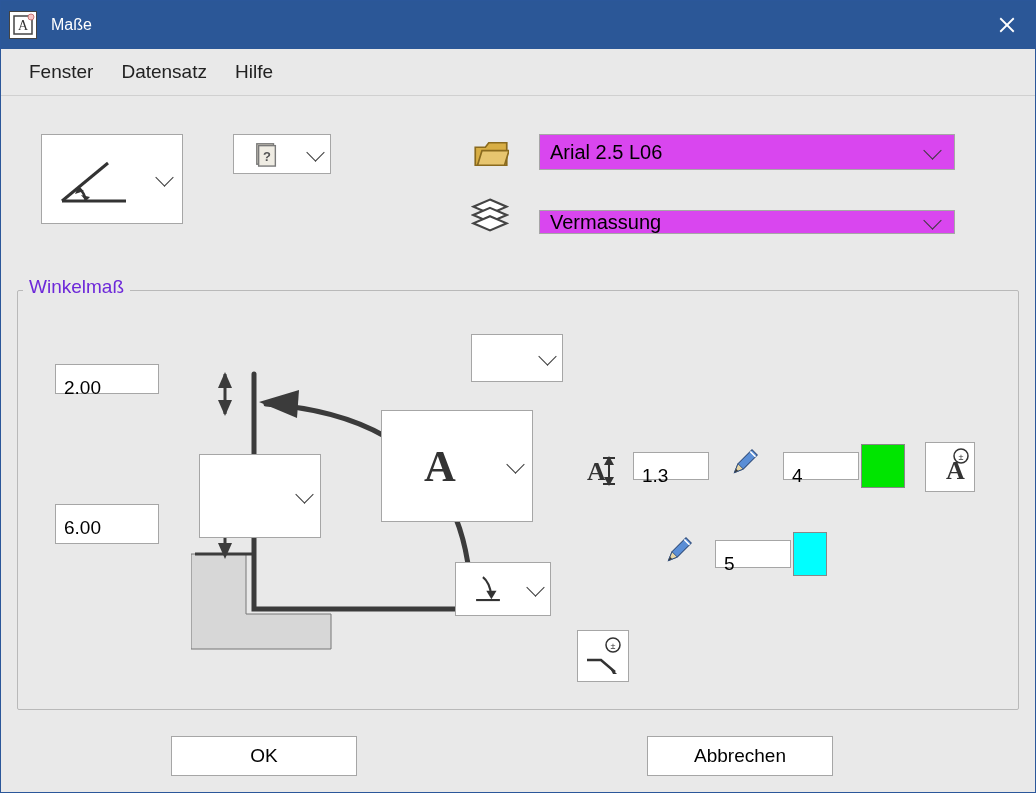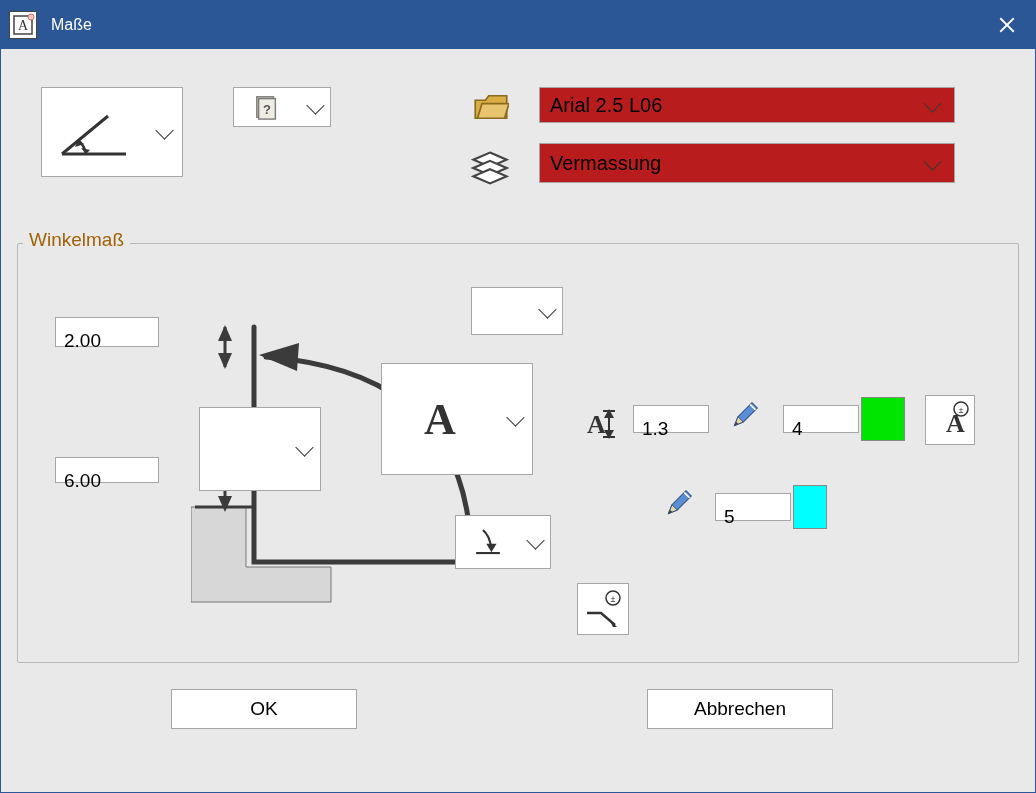--- a/index.html
+++ b/index.html
@@ -77,21 +77,21 @@
   }
   .abs { position: absolute; box-sizing: border-box; }
   .panel-btn {
     background: #fff;
     border: 1px solid #a6a6a6;
     display: flex;
     align-items: center;
     justify-content: center;
   }
   .dropdown {
-    background: #b91c1c;
+    background: #d946ef;
     border: 1px solid #a6a6a6;
     display: flex;
     align-items: center;
     padding: 0 10px;
     font-size: 20px;
   }
   .dropdown .ddtext { flex: 1; }
   .chevron {
     width: 12px; height: 12px;
     border-right: 1.5px solid #3a3a3a;
@@ -114,21 +114,21 @@
   .fieldset-border {
     border: 1px solid #b9b9b9;
     background: transparent;
     border-radius: 2px;
   }
   .fieldset-label {
     position: absolute;
     background: #e9e9e9;
     padding: 0 6px;
     font-size: 19px;
-    color: #a16207;
+    color: #6d28d9;
   }
   .btn {
     background: #fff;
     border: 1px solid #a6a6a6;
     font-size: 19px;
     display: flex;
     align-items: center;
     justify-content: center;
     cursor: pointer;
   }
@@ -155,20 +155,25 @@
     </div>
     <div class="title">Maße</div>
     <div class="close">
       <svg viewBox="0 0 16 16" width="18" height="18">
         <line x1="2" y1="2" x2="14" y2="14" stroke="#fff" stroke-width="1.6"></line>
         <line x1="14" y1="2" x2="2" y2="14" stroke="#fff" stroke-width="1.6"></line>
       </svg>
     </div>
   </div>
 
+  <div class="menubar">
+    <span>Fenster</span>
+    <span>Datensatz</span>
+    <span>Hilfe</span>
+  </div>
 
   <div class="client">
 
     <div class="abs panel-btn" style="left:40px; top:38px; width:142px; height:90px;">
       <div style="flex:1; display:flex;align-items:center;justify-content:center;">
         <svg viewBox="0 0 80 60" width="80" height="60">
           <path d="M8 52 L72 52" stroke="#333" stroke-width="3" fill="none"></path>
           <path d="M8 52 L54 14" stroke="#333" stroke-width="3" fill="none"></path>
           <path d="M32 52 A24 24 0 0 0 24 38" stroke="#333" stroke-width="2.5" fill="none"></path>
           <polygon points="32,52 27,46 36,48" fill="#333"></polygon>
@@ -208,34 +213,34 @@
     </div>
 
     <div class="abs nobg" style="left:470px; top:100px; width:42px; height:36px;">
       <svg viewBox="0 0 32 32" width="38" height="38">
         <polygon points="16,3 30,9 16,15 2,9" fill="#fff" stroke="#444" stroke-width="1.8"></polygon>
         <polygon points="16,10 30,16 16,22 2,16" fill="#fff" stroke="#444" stroke-width="1.8"></polygon>
         <polygon points="16,17 30,23 16,29 2,23" fill="#fff" stroke="#444" stroke-width="1.8"></polygon>
       </svg>
     </div>
 
-    <div class="abs dropdown" style="left:538px; top:94px; width:416px; height:40px;">
+    <div class="abs dropdown" style="left:538px; top:114px; width:416px; height:24px;">
       <span class="ddtext">Vermassung</span>
       <div class="chevron-box">
           <div class="chevron"></div>
         </div>
     </div>
 
     <div class="abs fieldset-border" style="left:16px; top:194px; width:1002px; height:420px;"></div>
     <div class="fieldset-label" style="left:22px; top:180px;">Winkelmaß</div>
 
     <div class="abs textbox" style="left:54px; top:268px; width:104px; height:30px;">
       <span>2.00</span>
     </div>
-    <div class="abs textbox" style="left:54px; top:408px; width:104px; height:26px;">
+    <div class="abs textbox" style="left:54px; top:408px; width:104px; height:40px;">
       <span>6.00</span>
     </div>
 
     <div class="abs" style="left:190px; top:268px; width:370px; height:300px;">
       <svg viewBox="0 0 370 300" width="370" height="300">
 
         <polygon class="diagram-fill" points="0,285 0,190 55,190 55,250 140,250 140,285" stroke="#777" stroke-width="1"></polygon>
 
         <path d="M63 112 L63 245 L265 245" class="diagram-stroke"></path>
 

